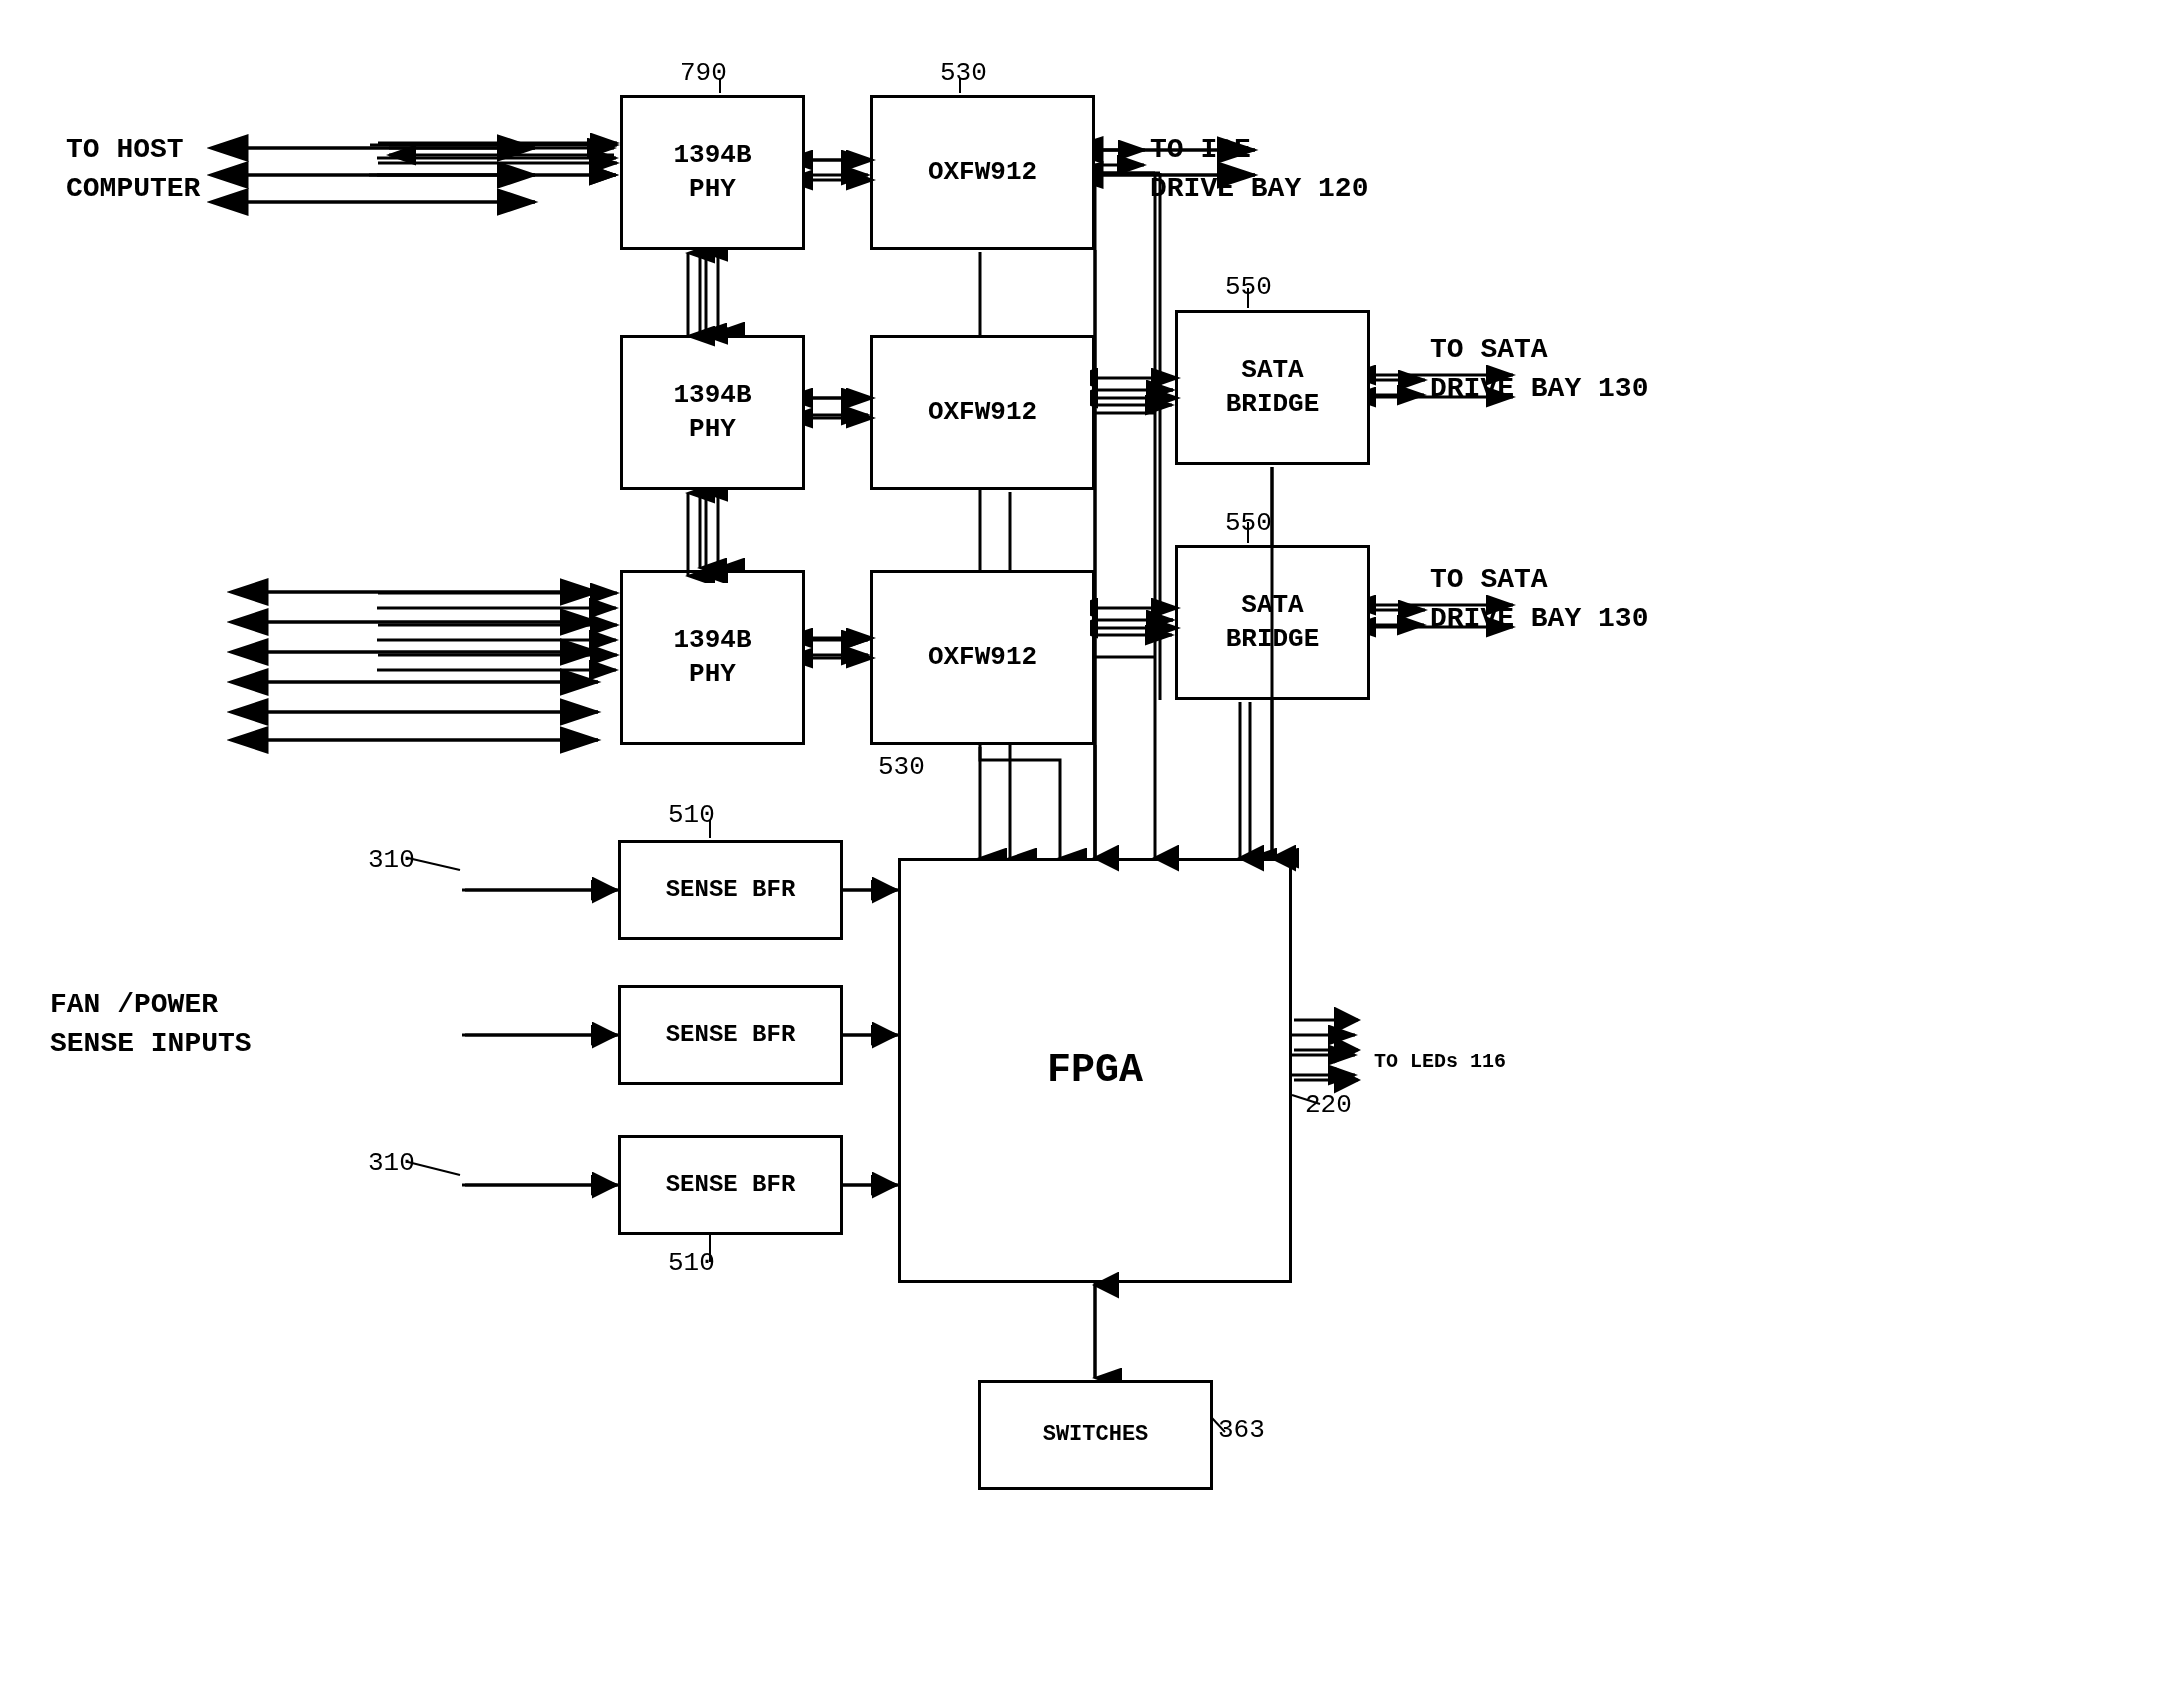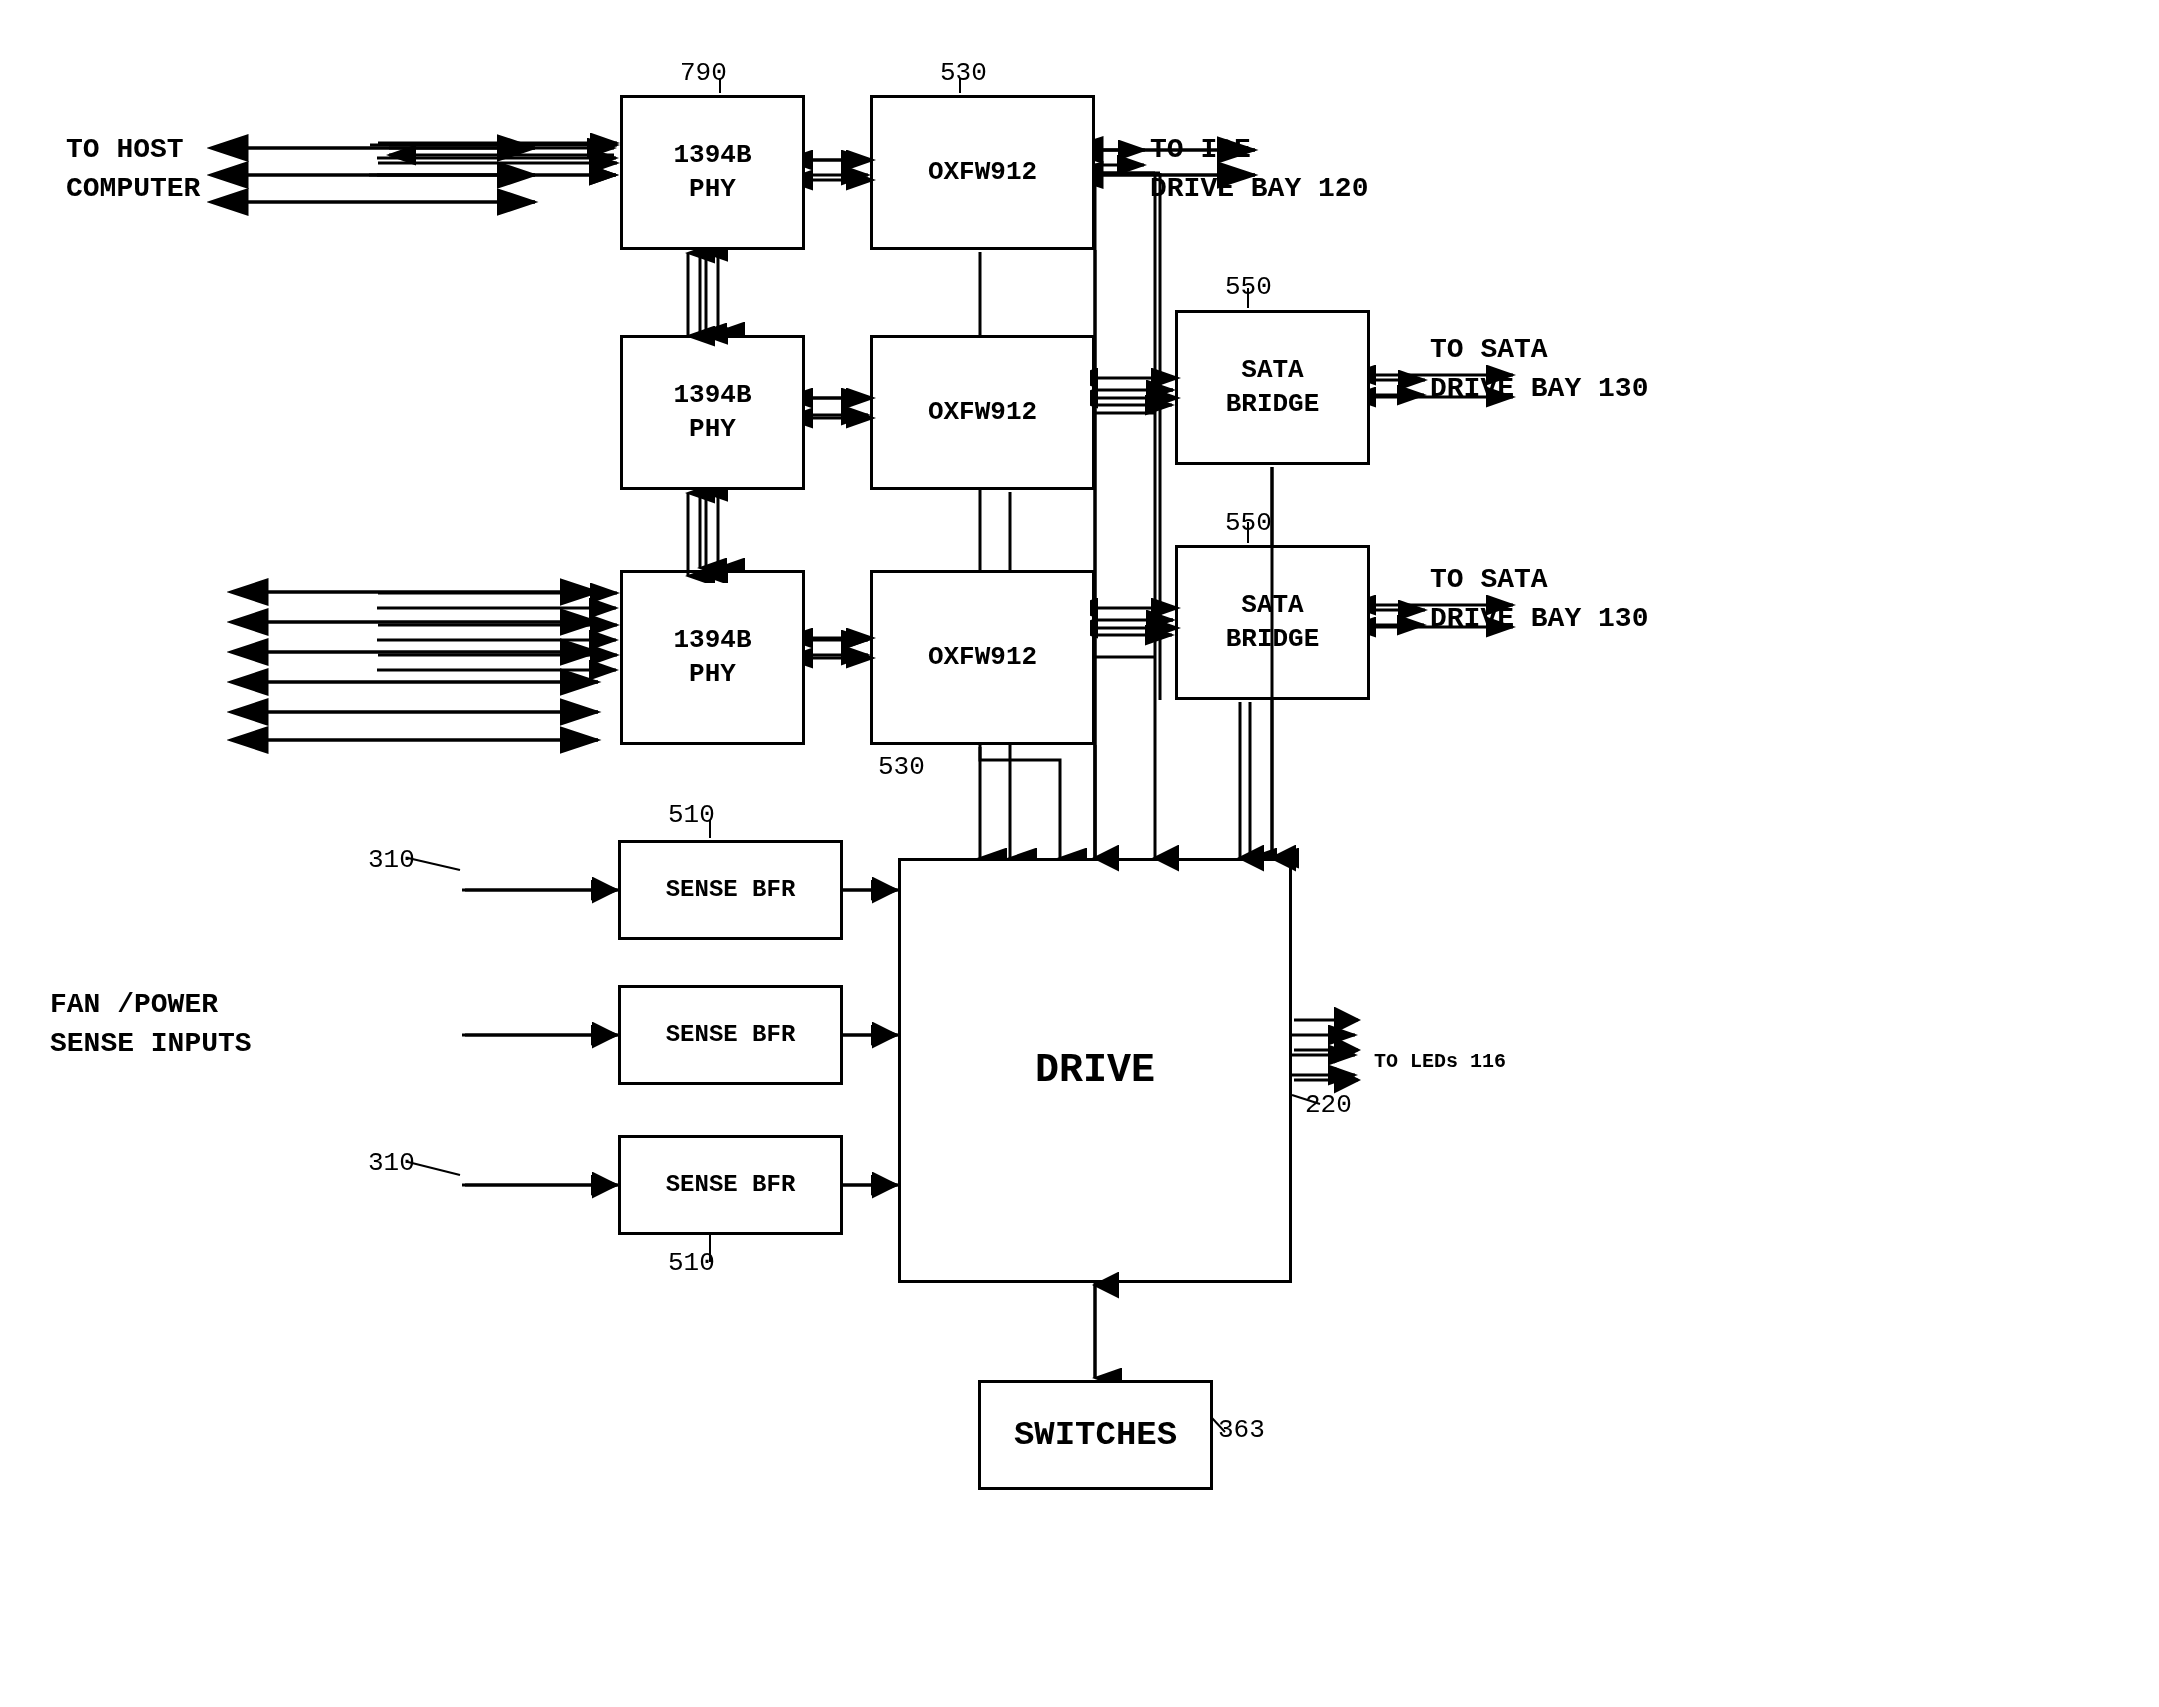--- a/index.html
+++ b/index.html
@@ -197,24 +197,24 @@
 
   <div class="box" style="left:618px; top:985px; width:225px; height:100px; font-size:24px;">
     SENSE BFR
   </div>
 
   <div class="box" style="left:618px; top:1135px; width:225px; height:100px; font-size:24px;">
     SENSE BFR
   </div>
 
   <div class="box" style="left:898px; top:858px; width:394px; height:425px; font-size:40px;">
-    DRIVE
-  </div>
-
-  <div class="box" style="left:978px; top:1380px; width:235px; height:110px; font-size:34px;">
+    FPGA
+  </div>
+
+  <div class="box" style="left:978px; top:1380px; width:235px; height:110px; font-size:22px;">
     SWITCHES
   </div>
 
   <div class="ref-num" style="left:680px; top:58px;">790</div>
   <div class="ref-num" style="left:940px; top:58px;">530</div>
   <div class="ref-num" style="left:1225px; top:272px;">550</div>
   <div class="ref-num" style="left:1225px; top:508px;">550</div>
   <div class="ref-num" style="left:878px; top:752px;">530</div>
   <div class="ref-num" style="left:668px; top:800px;">510</div>
   <div class="ref-num" style="left:368px; top:845px;">310</div>

